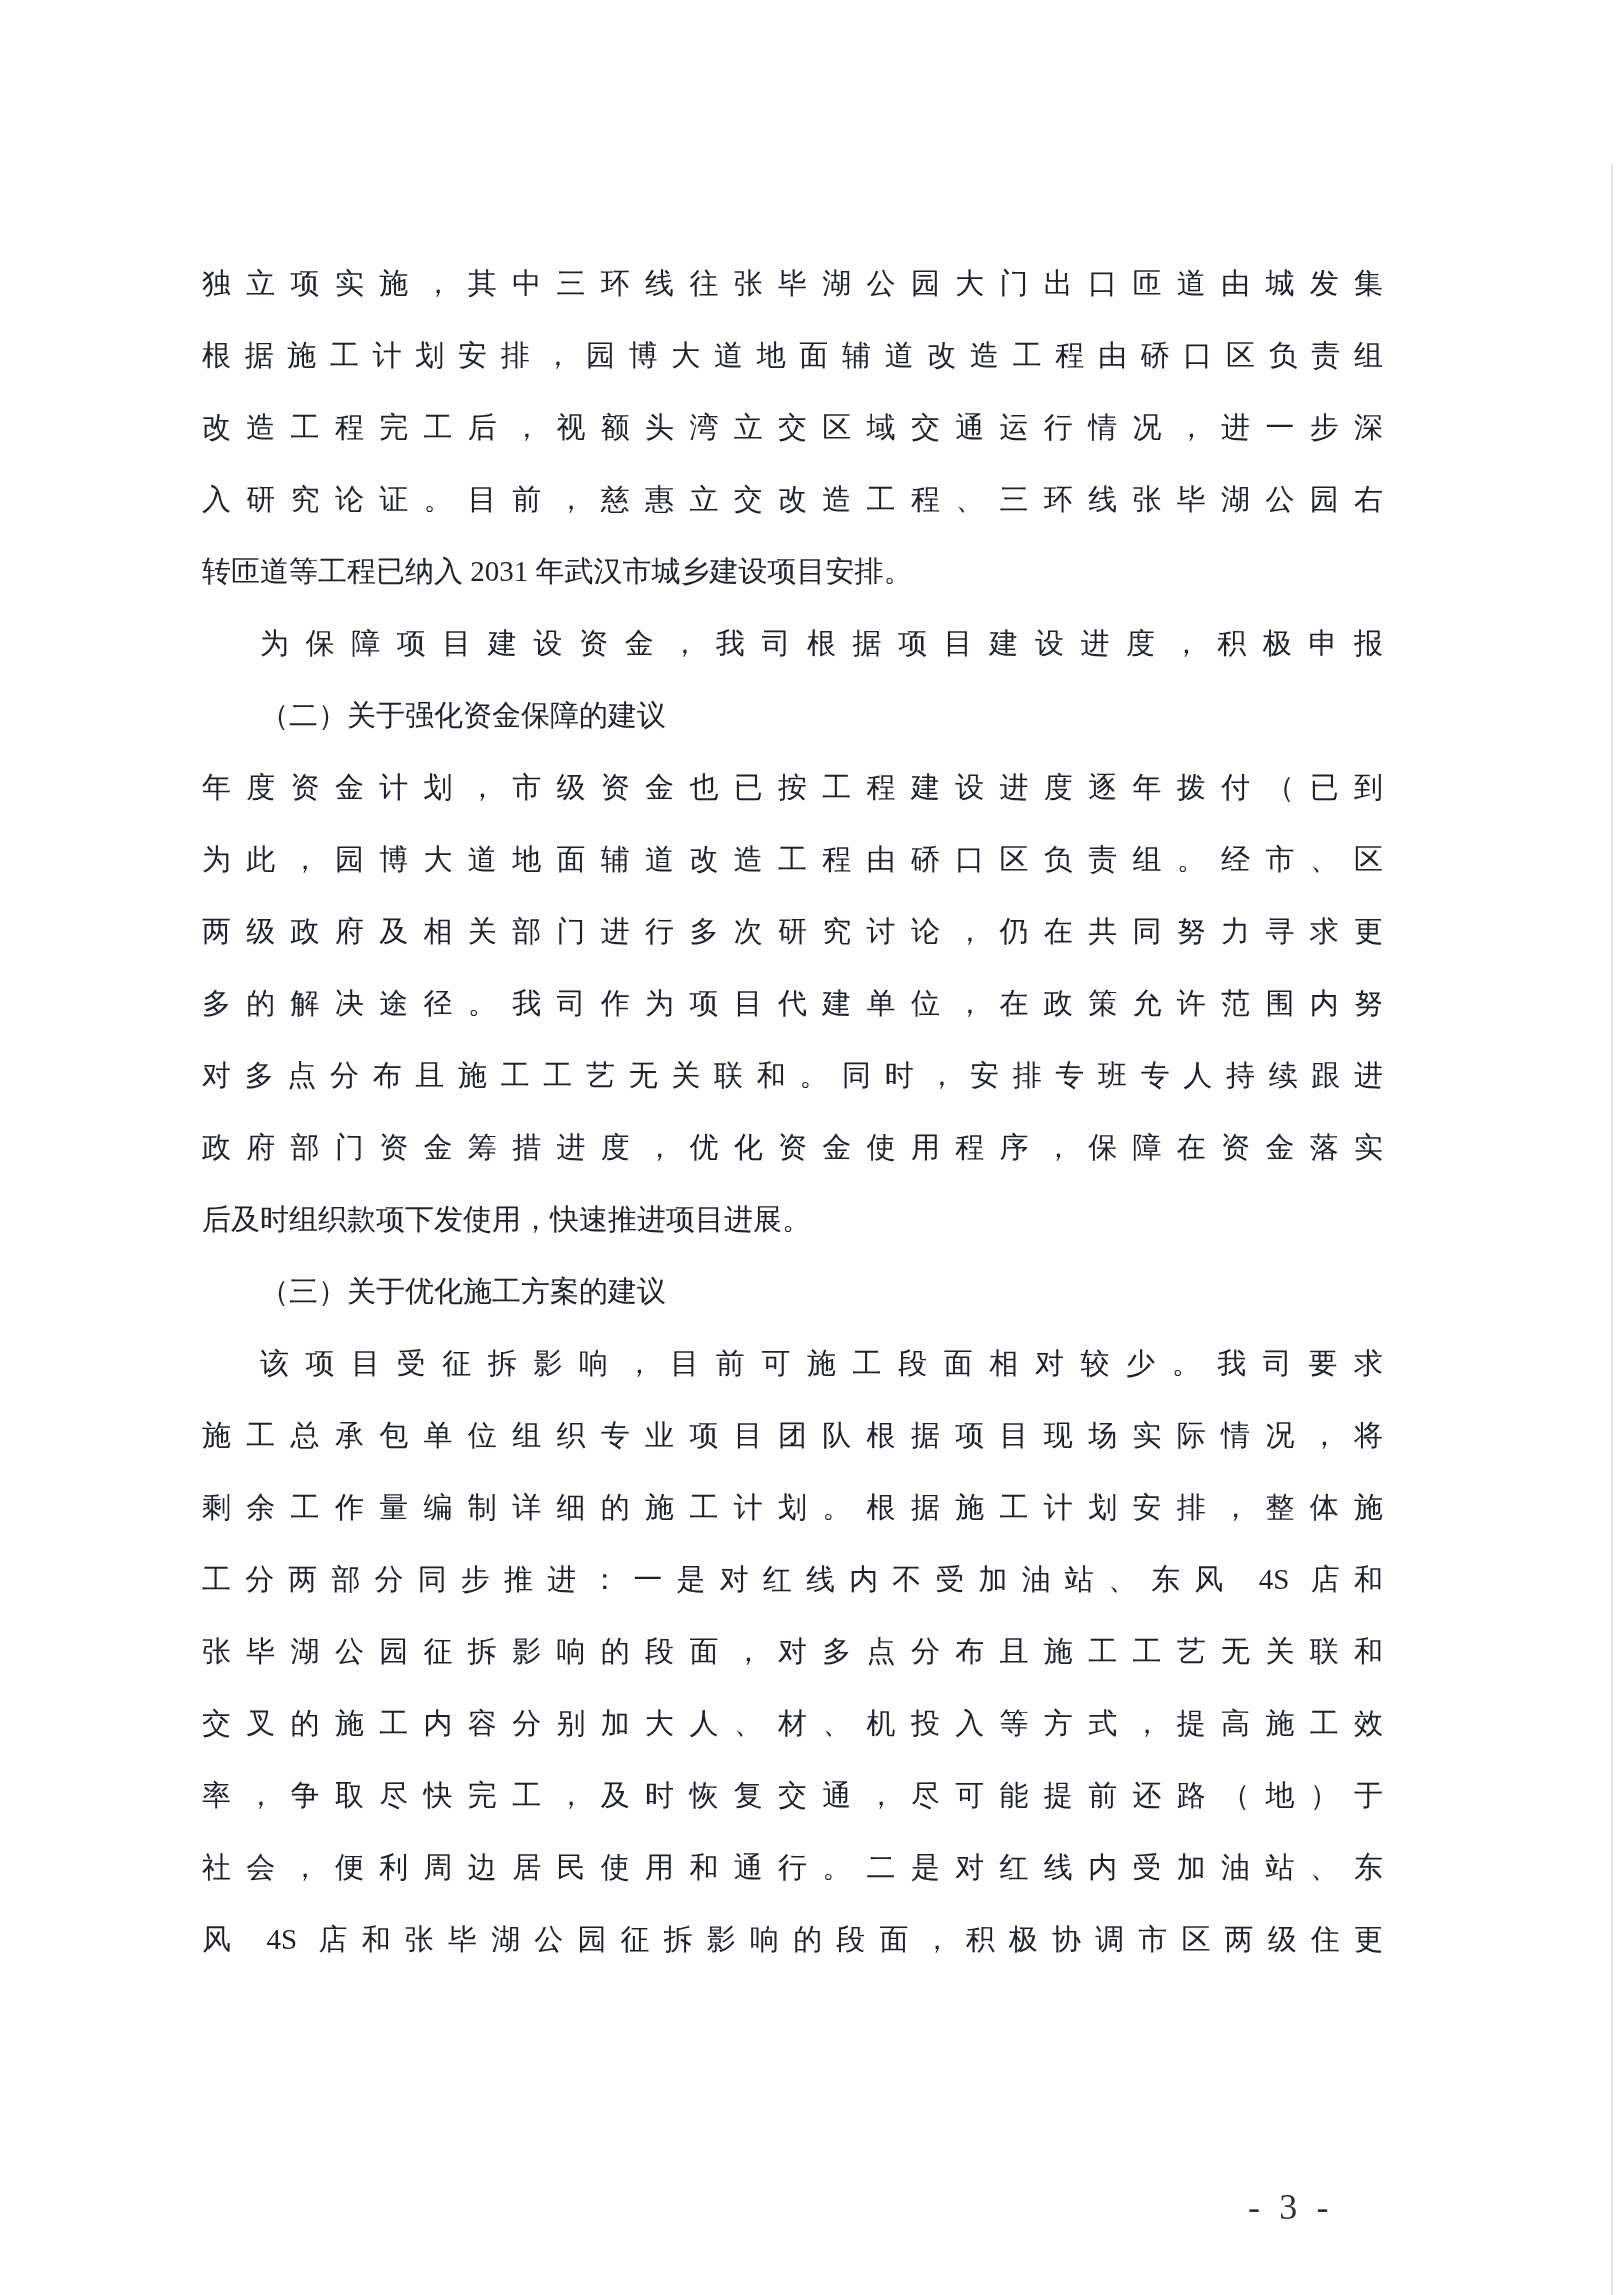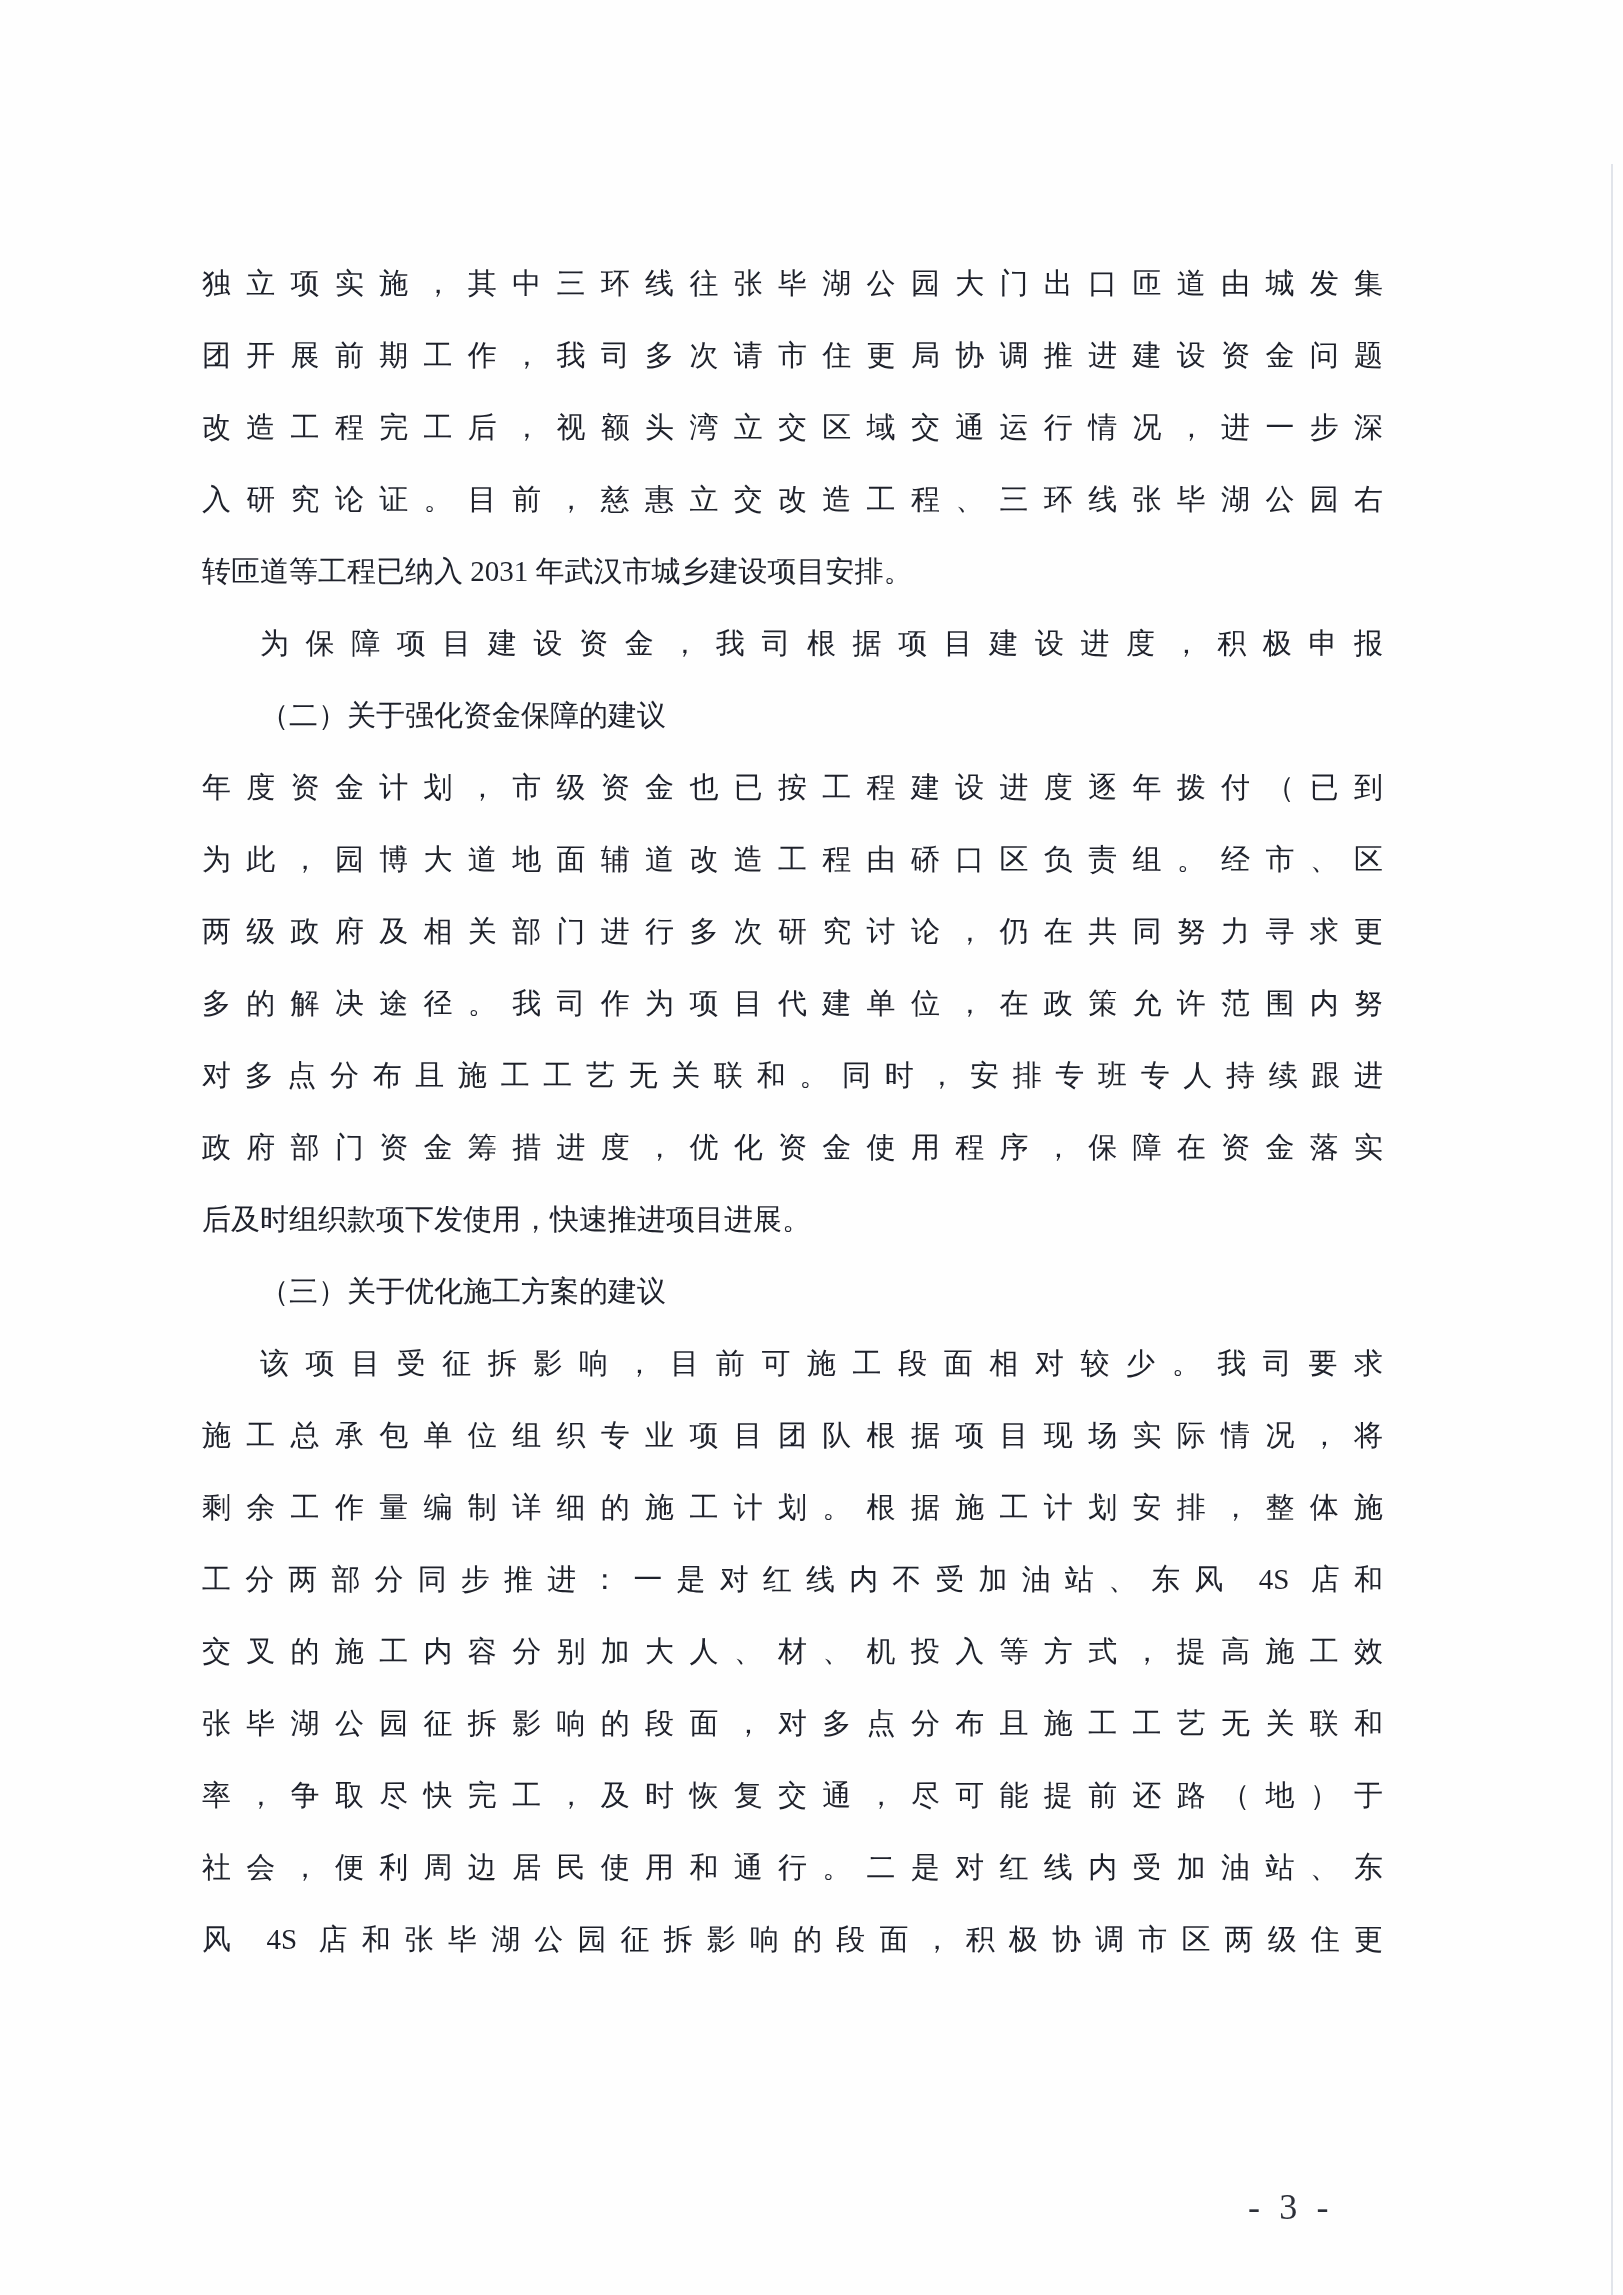--- a/index.html
+++ b/index.html
@@ -56,40 +56,40 @@
     height: 2132px;
     background: rgba(150, 162, 182, 0.28);
   }
 </style>
 </head>
 <body>
 
 <div class="page">
   <div class="doc-body">
       <div class="line fill">独立项实施，其中三环线往张毕湖公园大门出口匝道由城发集</div>
-      <div class="line fill">团开展前期工作，我司多次请市住更局协调推进建设资金问题</div>
+      <div class="line fill">根据施工计划安排，园博大道地面辅道改造工程由硚口区负责组</div>
       <div class="line fill">改造工程完工后，视额头湾立交区域交通运行情况，进一步深</div>
       <div class="line fill">入研究论证。目前，慈惠立交改造工程、三环线张毕湖公园右</div>
       <div class="line">转匝道等工程已纳入 2031 年武汉市城乡建设项目安排。</div>
       <div class="line fill indent">为保障项目建设资金，我司根据项目建设进度，积极申报</div>
       <div class="line indent">（二）关于强化资金保障的建议</div>
       <div class="line fill">年度资金计划，市级资金也已按工程建设进度逐年拨付（已到</div>
       <div class="line fill">为此，园博大道地面辅道改造工程由硚口区负责组。经市、区</div>
       <div class="line fill">两级政府及相关部门进行多次研究讨论，仍在共同努力寻求更</div>
       <div class="line fill">多的解决途径。我司作为项目代建单位，在政策允许范围内努</div>
       <div class="line fill">对多点分布且施工工艺无关联和。同时，安排专班专人持续跟进</div>
       <div class="line fill">政府部门资金筹措进度，优化资金使用程序，保障在资金落实</div>
       <div class="line">后及时组织款项下发使用，快速推进项目进展。</div>
       <div class="line indent">（三）关于优化施工方案的建议</div>
       <div class="line fill indent">该项目受征拆影响，目前可施工段面相对较少。我司要求</div>
       <div class="line fill">施工总承包单位组织专业项目团队根据项目现场实际情况，将</div>
       <div class="line fill">剩余工作量编制详细的施工计划。根据施工计划安排，整体施</div>
       <div class="line fill">工分两部分同步推进：一是对红线内不受加油站、东风 4S 店和</div>
+      <div class="line fill">张毕湖公园征拆影响的段面，对多点分布且施工工艺无关联和</div>
       <div class="line fill">交叉的施工内容分别加大人、材、机投入等方式，提高施工效</div>
-      <div class="line fill">张毕湖公园征拆影响的段面，对多点分布且施工工艺无关联和</div>
       <div class="line fill">率，争取尽快完工，及时恢复交通，尽可能提前还路（地）于</div>
       <div class="line fill">社会，便利周边居民使用和通行。二是对红线内受加油站、东</div>
       <div class="line fill">风 4S 店和张毕湖公园征拆影响的段面，积极协调市区两级住更</div>
     </div>
 
   <div class="page-number">- 3 -</div>
 
   <div class="scan-streak"></div>
 </div>
 

